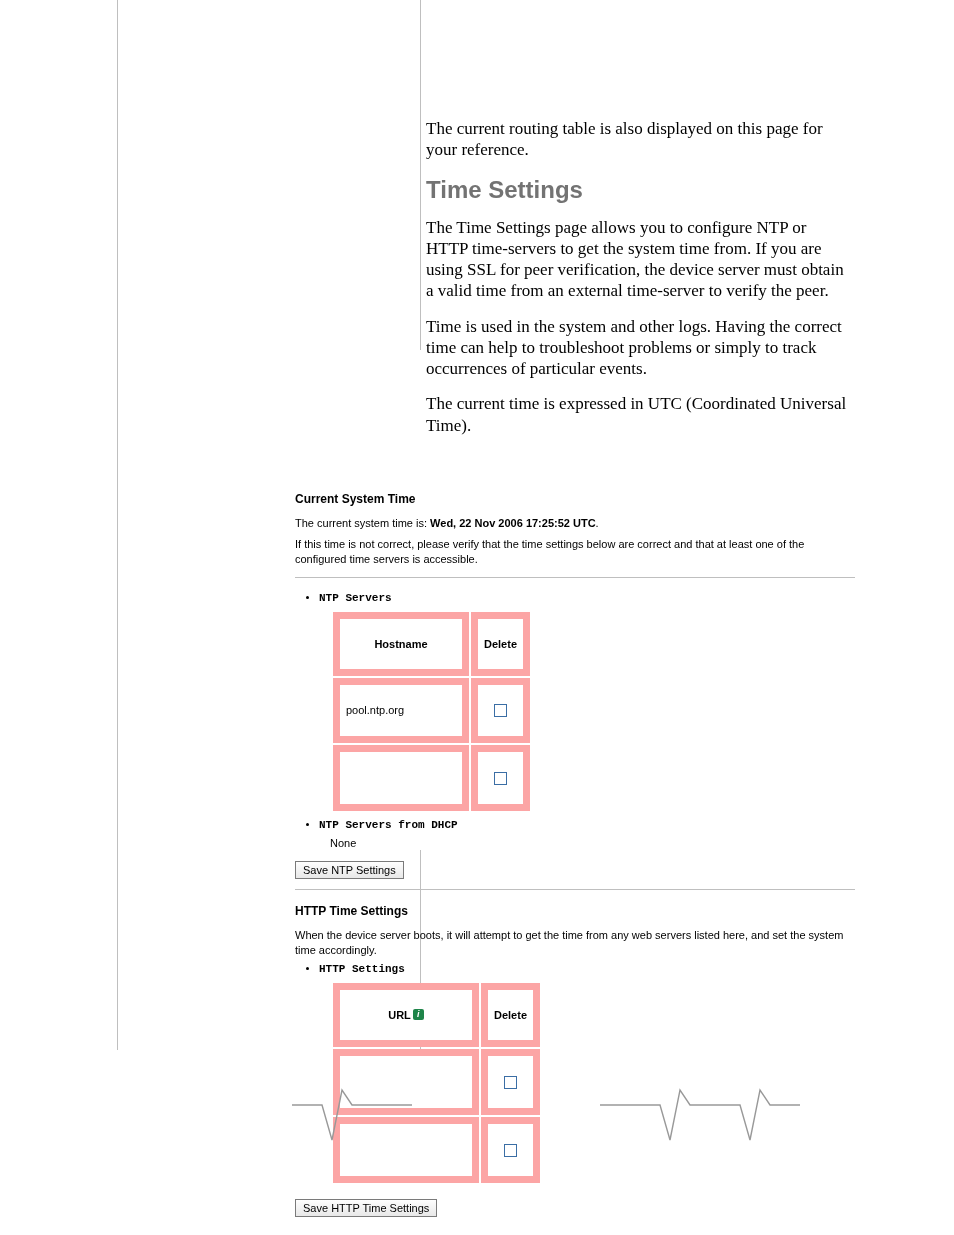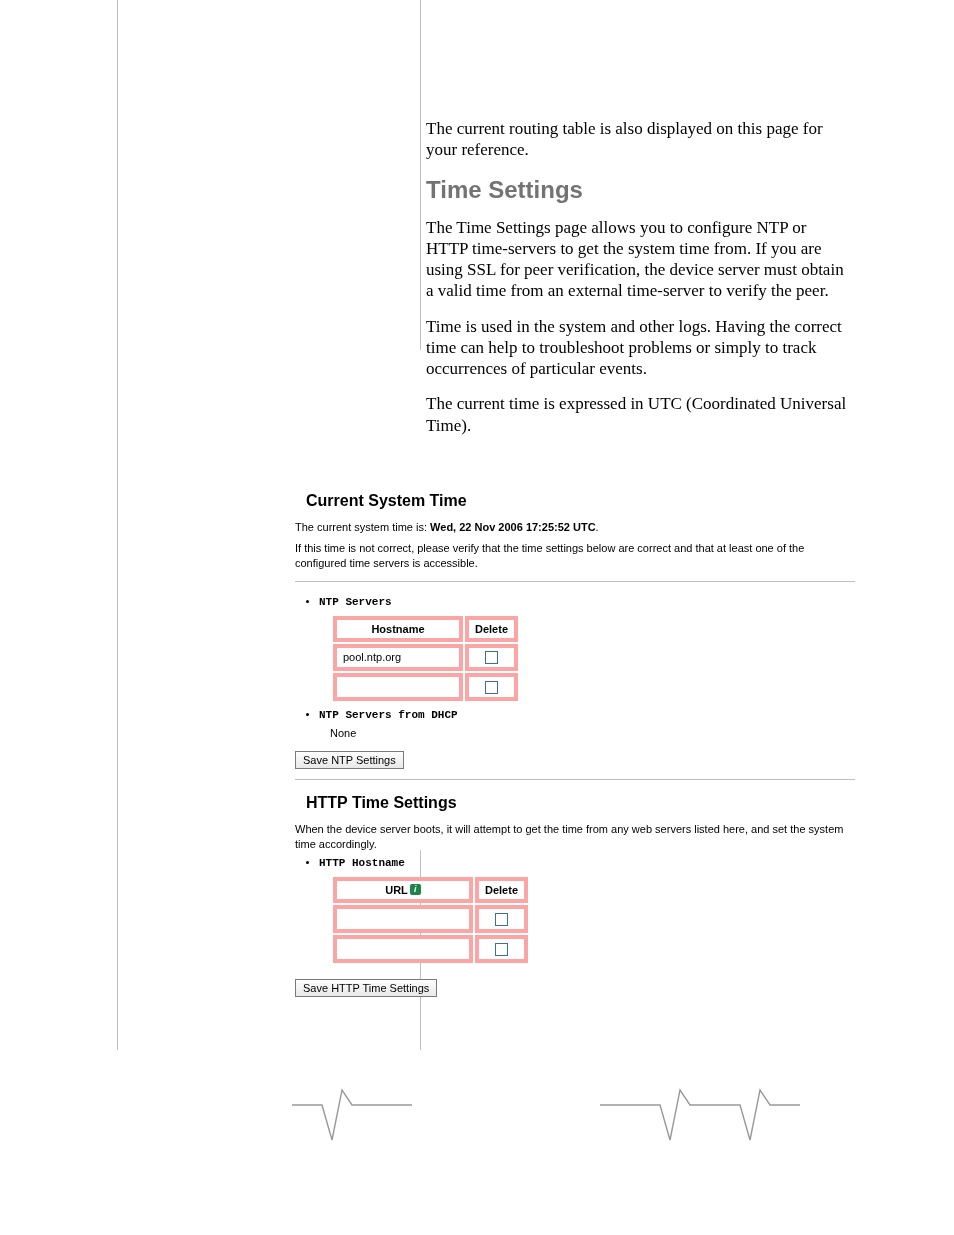--- a/index.html
+++ b/index.html
@@ -64,22 +64,22 @@
     left: 295px;
     top: 492px;
     width: 560px;
     font-family: Arial, Helvetica, sans-serif;
     font-size: 11px;
     color: #000;
   }
   .config h3 {
     font-family: Arial, Helvetica, sans-serif;
     font-weight: bold;
-    font-size: 16px;
-    margin: 0 0 10px 11px;
+    font-size: 12px;
+    margin: 0 0 10px 0;
   }
   .config p { margin: 0 0 6px 0; line-height: 1.35; }
   .config .hr {
     border-top: 1px solid #bfbfbf;
     height: 0;
     margin: 10px 0 14px 0;
   }
   .config ul {
     margin: 2px 0 6px 24px;
     padding: 0;
@@ -89,23 +89,23 @@
     margin: 2px 0;
     font-size: 11px;
   }
   .config li.label { font-weight: bold; }
   .config-table {
     border-collapse: separate;
     border-spacing: 2px;
     margin: 4px 0 6px 36px;
   }
   .config-table th, .config-table td {
-    border: 4px solid #fca5a5;
-    font-size: 11px;
-    padding: 3px 6px;
+    border: 7px solid #fca5a5;
+    font-size: 11px;
+    padding: 19px 6px;
     background: #fff;
     text-align: center;
   }
   .config-table th { font-weight: bold; }
   .config-table td.host {
     width: 110px;
     text-align: left;
     font-family: Arial, Helvetica, sans-serif;
   }
   .config-table input[type="text"] {
@@ -212,21 +212,21 @@
     <div style="margin:0 0 4px 35px;">None</div>
 
     <span class="btn">Save NTP Settings</span>
 
     <div class="hr"></div>
 
     
     <h3>HTTP Time Settings</h3>
     <p>When the device server boots, it will attempt to get the time from any web servers listed here, and set the system time accordingly.</p>
     <ul style="margin-top:0;">
-      <li class="label">HTTP Hostname</li>
+      <li class="label">HTTP Settings</li>
     </ul>
     <table class="config-table">
       <tbody>
           <tr>
         <th>
           <span>URL</span><span class="info-badge">i</span>
         </th>
         <th>Delete</th>
       </tr>
       <tr>

